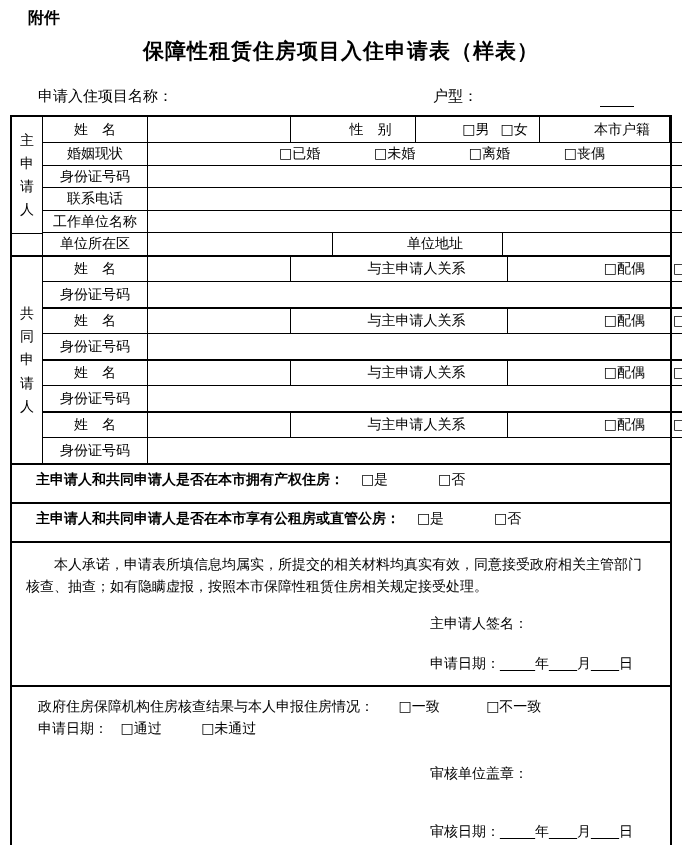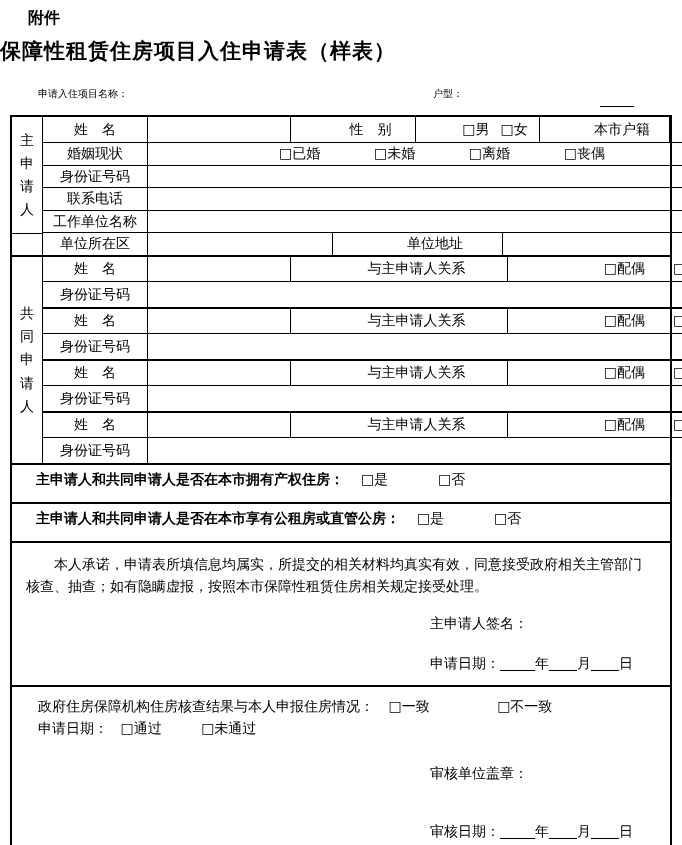--- a/index.html
+++ b/index.html
@@ -3,22 +3,22 @@
 <meta charset="utf-8">
 <style>
   html,body{margin:0;padding:0;}
   body{
     width:682px;height:845px;overflow:hidden;
     background:#ffffff;color:#000000;
     font-family:"DejaVu Sans","Liberation Sans",sans-serif;
     font-size:14px;
   }
   .attachment{margin:8px 0 0 28px;font-weight:bold;font-size:16px;}
-  .title{margin:8px 0 0 0;font-size:21px;font-weight:bold;letter-spacing:1px;}
-  .header-line{position:relative;height:26px;margin:22px 0 2px 10px;width:662px;font-size:10px;}
+  .title{margin:8px 0 0 0;text-align:center;font-size:21px;font-weight:bold;letter-spacing:1px;}
+  .header-line{position:relative;height:26px;margin:22px 0 2px 10px;width:662px;font-size:15px;}
   .proj-label{position:absolute;left:28px;top:0;}
   .proj-blank{position:absolute;left:218px;top:0;width:150px;height:20px;}
   .type-label{position:absolute;left:423px;top:0;}
   .type-blank{position:absolute;left:590px;top:2px;width:34px;height:17px;border-bottom:1px solid #000;}
 
   .form-table{width:662px;margin-left:10px;border:2px solid #000;box-sizing:border-box;}
   .sec{display:flex;border-top:2px solid #000;}
   .sec.first{border-top:none;}
   .vcol{width:31px;border-right:1px solid #000;box-sizing:border-box;display:flex;flex-direction:column;}
   .vlabel{display:flex;align-items:center;justify-content:center;text-align:center;
@@ -51,22 +51,22 @@
   .qrow .cb{font-weight:normal;margin-left:12px;}
   .qrow .cb + .cb{margin-left:45px;}
   
   .decl-block{border-top:2px solid #000;height:144px;box-sizing:border-box;padding:10px 16px 0 14px;}
   .decl-text{margin:0;text-indent:2em;line-height:22px;font-size:14px;}
   .sig-line{margin:18px 0 0 404px;}
   .appdate-line{margin:22px 0 0 404px;}
   
   .review-block{border-top:2px solid #000;height:160px;box-sizing:border-box;padding:8px 10px 0 26px;}
   .rv-line{line-height:22px;}
-  .rv-line .cb{margin-left:10px;}
-  .rv-line .cb + .cb{margin-left:63px;}
+  .rv-line .cb{margin-left:20px;}
+  .rv-line .cb + .cb{margin-left:42px;}
   .rv-line2 .cb{margin-left:8px;}
   .rv-line2 .cb + .cb{margin-left:35px;}
   .seal-line{margin:26px 0 0 392px;}
   .rvdate-line{margin:40px 0 0 392px;}
 </style>
 </head>
 <body>
 
 <div>
 

